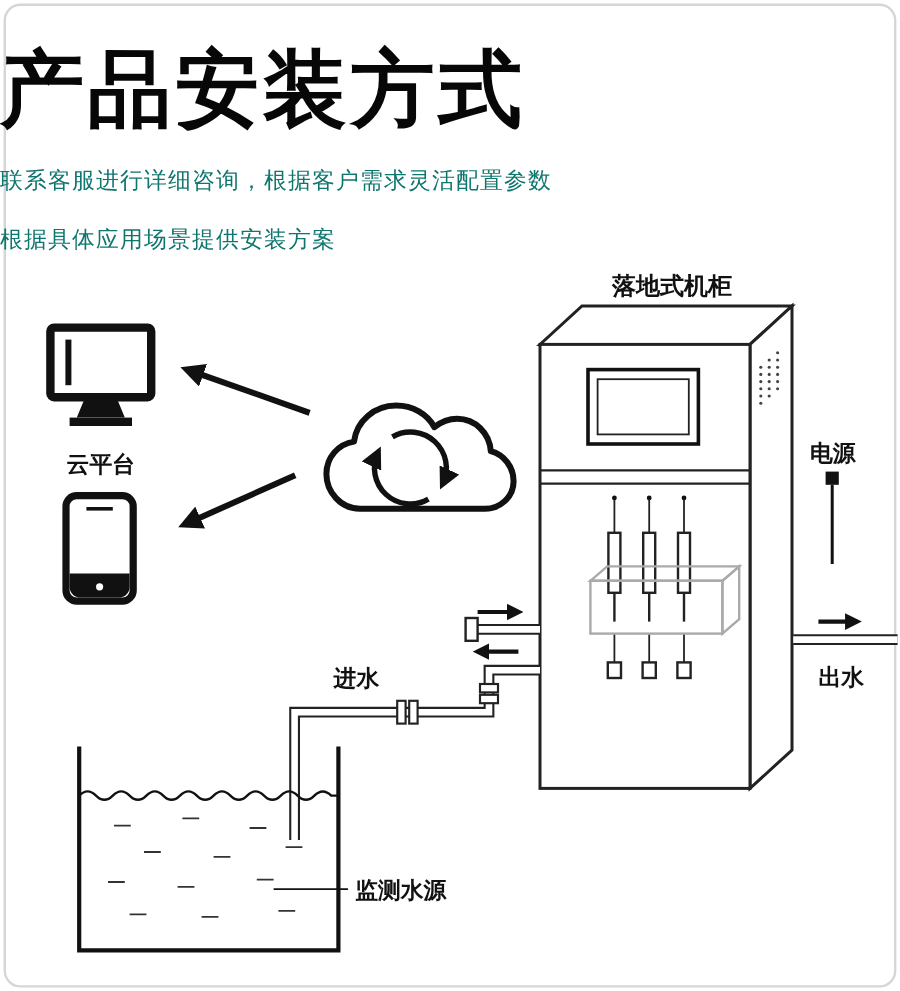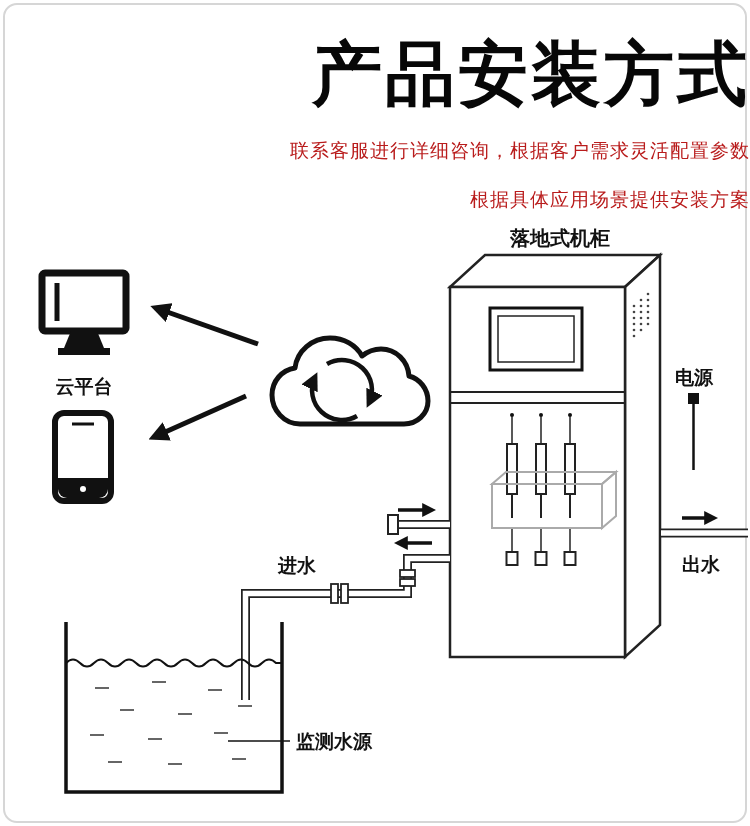--- a/index.html
+++ b/index.html
@@ -2,26 +2,26 @@
 <html><head>
 <meta charset="utf-8">
 <style>
   html,body{margin:0;padding:0;}
   body{
     width:750px;height:826px;background:#ffffff;position:relative;overflow:hidden;
     font-family:"Liberation Sans","DejaVu Sans",sans-serif;color:#111;
   }
   .frame{position:absolute;inset:3px;border:2px solid #d6d6d6;border-radius:14px;pointer-events:none;}
   .title{
-    position:absolute;top:36px;left:0;width:750px;text-align:right;
+    position:absolute;top:36px;left:0;width:750px;text-align:left;
     font-size:70px;line-height:1.1;font-weight:900;color:#070707;letter-spacing:3px;
   }
   .subtitle{
-    position:absolute;left:0;width:750px;text-align:right;
-    font-size:19px;font-weight:500;color:#b91c1c;letter-spacing:1px;
+    position:absolute;left:0;width:750px;text-align:left;
+    font-size:19px;font-weight:500;color:#0f766e;letter-spacing:1px;
   }
   #sub1{top:138px;}
   #sub2{top:187px;}
   svg.diagram{position:absolute;top:200px;left:0;}
   svg text{font-family:"Liberation Sans","DejaVu Sans",sans-serif;fill:#111;}
   .lbl{font-size:19px;font-weight:700;}
   .lbl-big{font-size:20px;font-weight:700;}
 </style>
 </head>
 <body>

